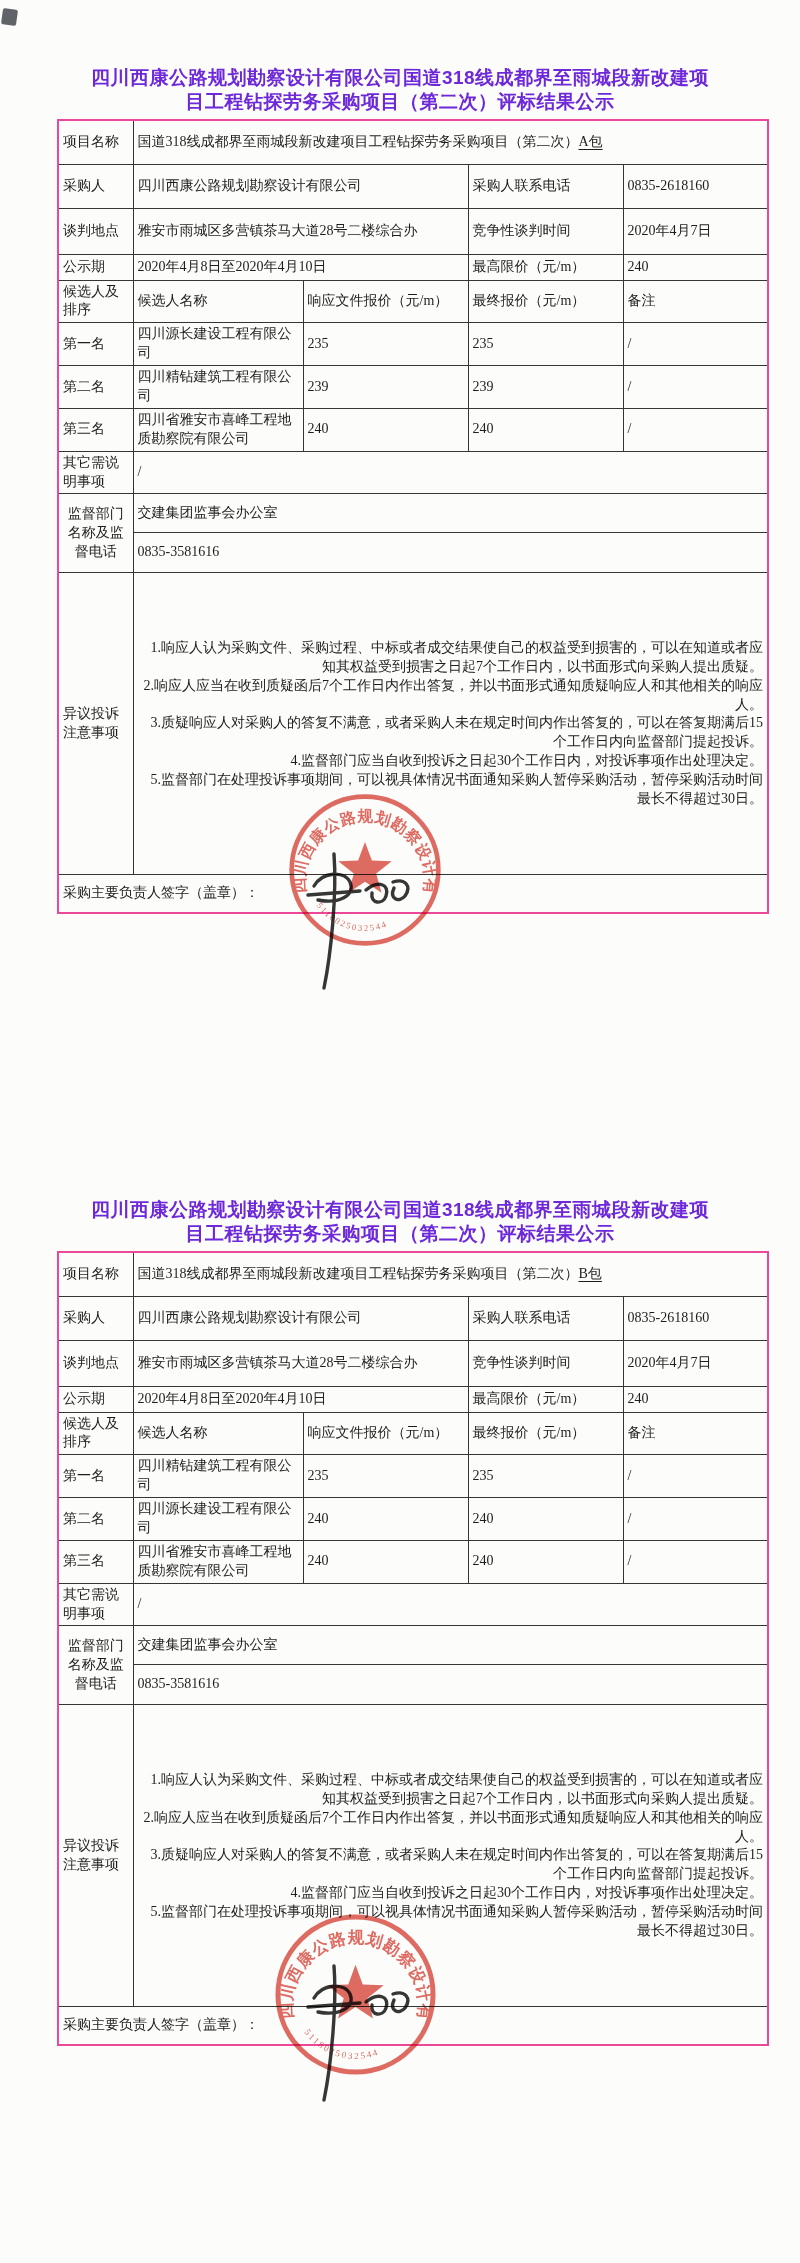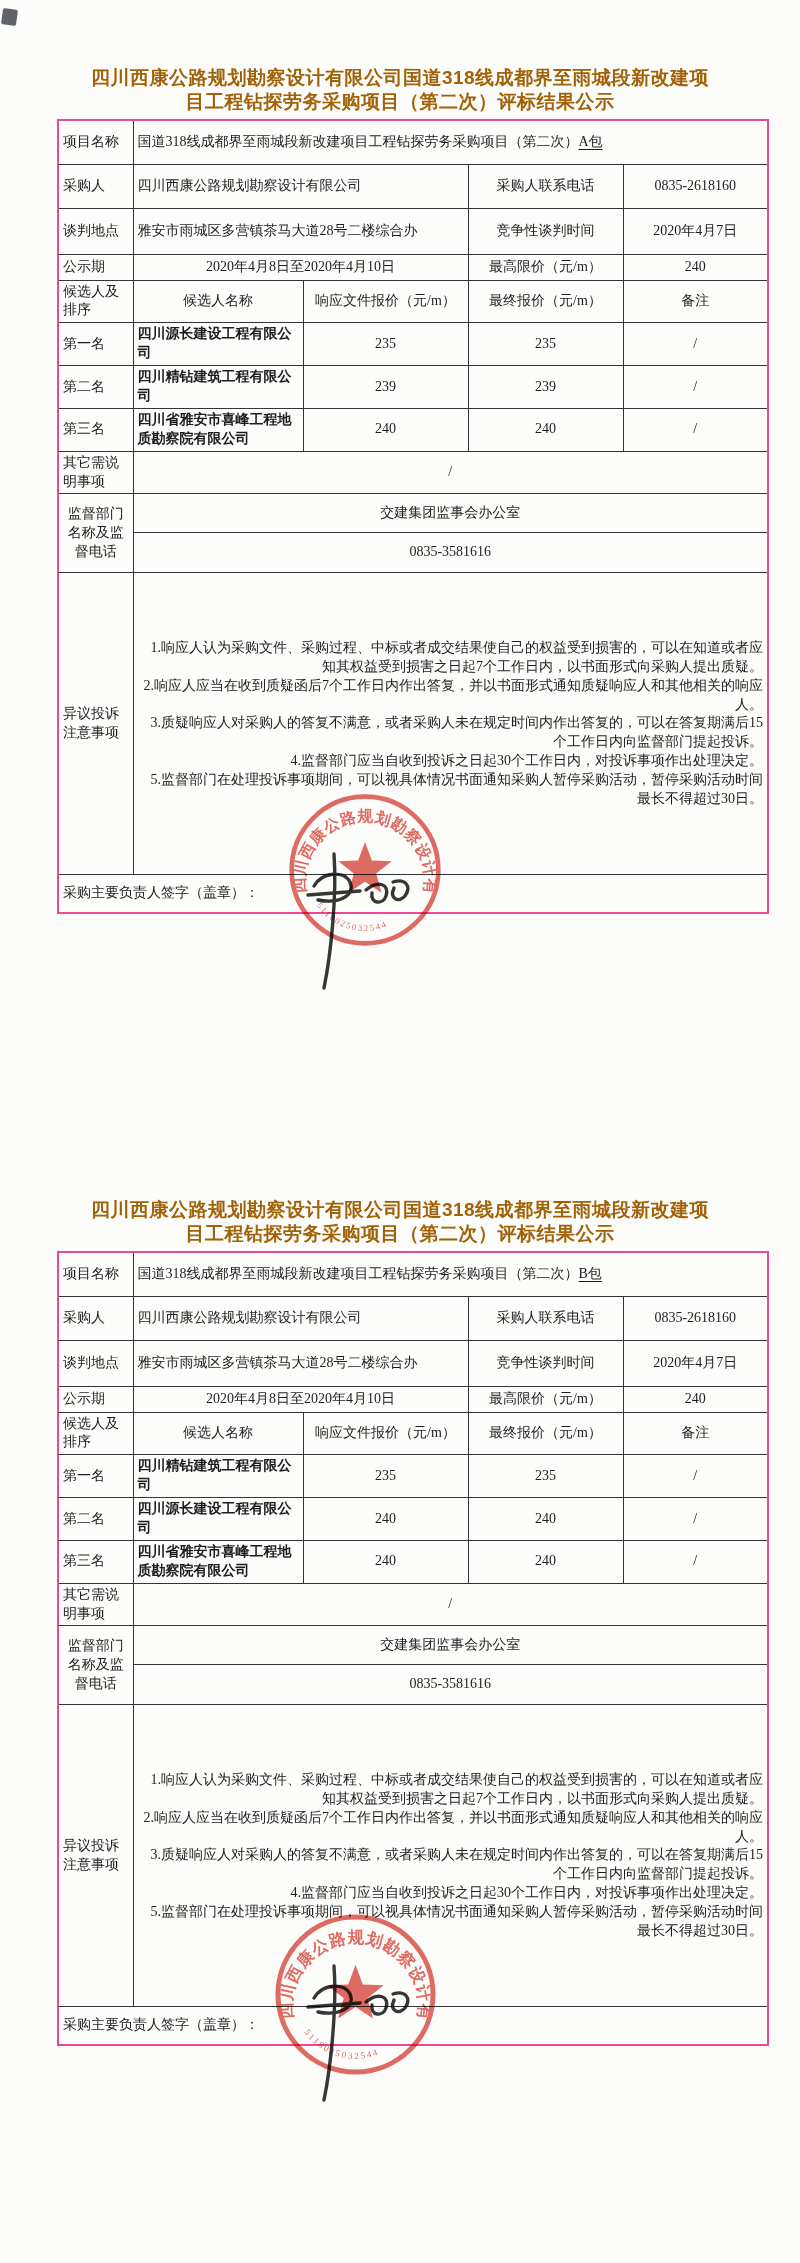--- a/index.html
+++ b/index.html
@@ -4,29 +4,29 @@
 <style>
   html,body{margin:0;padding:0;background:#fbfbf9;}
   .sheet{position:relative;width:800px;height:2263px;margin:0 auto;background:#fcfcfa;overflow:hidden;
          font-family:"Liberation Serif","DejaVu Serif",serif;color:#1d1d1d;}
   .smudge{position:absolute;left:2px;top:9px;width:15px;height:16px;background:#44484e;opacity:.85;
           transform:rotate(8deg);border-radius:2px;}
   .doc-section{position:absolute;left:0;width:800px;}
   .sec-a{top:66px;}
   .sec-b{top:1198px;}
   .doc-title{margin:0 auto;max-width:624px;font-family:"Liberation Sans","DejaVu Sans",sans-serif;
-             font-weight:bold;font-size:19px;line-height:24px;text-align:center;color:#a16207;letter-spacing:.5px;}
+             font-weight:bold;font-size:19px;line-height:24px;text-align:center;color:#6d28d9;letter-spacing:.5px;}
   .doc-table{border-collapse:collapse;table-layout:fixed;width:710px;margin:5px auto 0 57px;
              font-size:14px;border:2px solid #ec4899;}
   .doc-table td{border:1px solid #353535;vertical-align:middle;padding:2px 4px;line-height:1.35;}
   .lbl{white-space:pre-line;padding-left:5px;line-height:1.3;}
   .lbl-c{text-align:center;padding-left:2px;}
-  .c{text-align:center;}
+  .c{text-align:left;}
   .l{text-align:left;padding-left:7px;}
-  .name-cell{padding:3px 8px;font-weight:bold;}
+  .name-cell{padding:3px 8px;}
   .obj-cell{padding:4px 9px;line-height:1.52;text-align:right;}
   .sign-cell{padding-left:9px;}
   .pkg{text-decoration:underline;text-underline-offset:3px;}
   .rh44{height:44px;}.rh46{height:46px;}.rh26{height:26px;}.rh36{height:36px;}
   .rh40{height:40px;}.rh42{height:42px;}.rh39{height:39px;font-family:Liberation Serif, serif;}.rh302{height:302px;}.rh38{height:38px;}
   .seal{position:absolute;opacity:.88;mix-blend-mode:multiply;}
   .seal-a{left:287px;top:792px;width:156px;height:156px;}
   .seal-b{left:273px;top:1912px;width:165px;height:165px;}
   .sig{position:absolute;mix-blend-mode:multiply;}
   .sig-a{left:296px;top:846px;width:122px;height:146px;}

